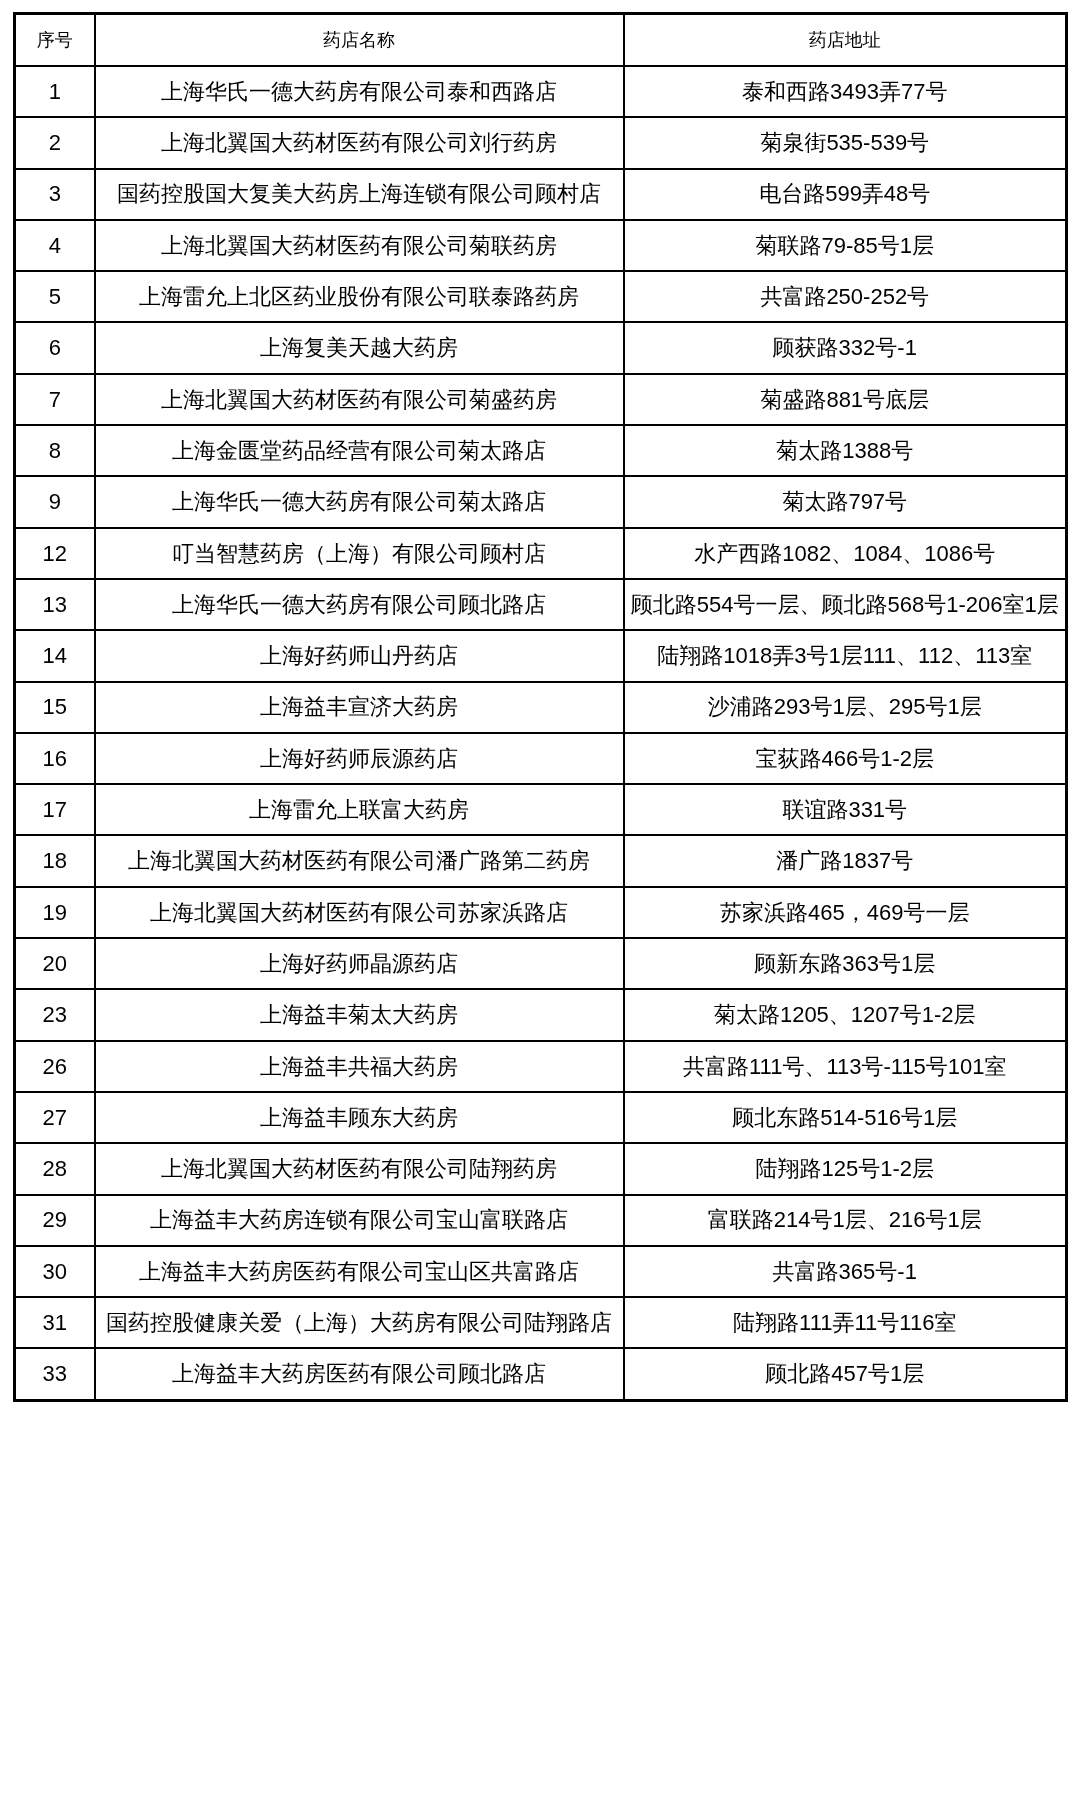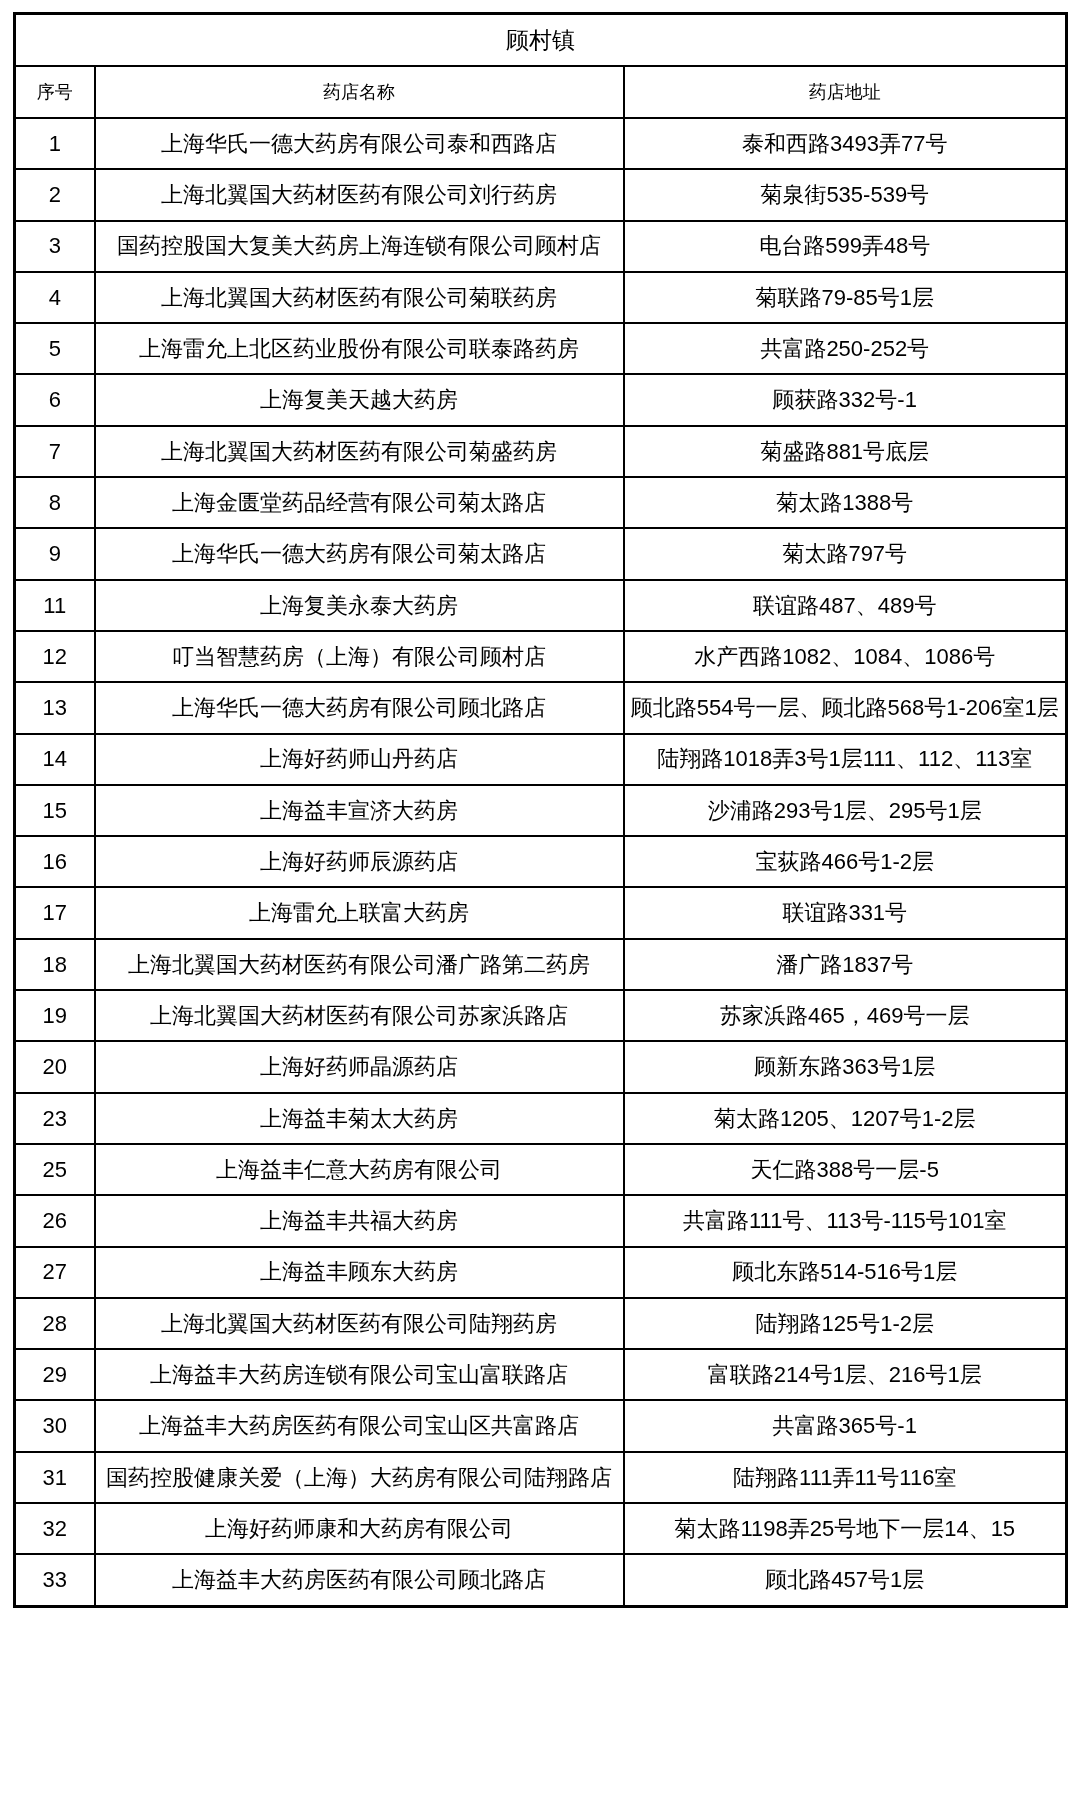--- a/index.html
+++ b/index.html
@@ -58,23 +58,20 @@
 <body>
 
 <div class="table-wrap">
   <table class="pharmacy-table">
     <colgroup>
       <col class="c-no">
       <col class="c-name">
       <col class="c-addr">
     </colgroup>
     <thead>
-      <tr class="title-row">
-        <th colspan="3">顾村镇</th>
-      </tr>
       <tr class="header-row">
         <th>序号</th>
         <th>药店名称</th>
         <th>药店地址</th>
       </tr>
     </thead>
     <tbody>
         <tr>
           <td>1</td>
           <td>上海华氏一德大药房有限公司泰和西路店</td>
@@ -114,25 +111,20 @@
           <td>8</td>
           <td>上海金匮堂药品经营有限公司菊太路店</td>
           <td>菊太路1388号</td>
         </tr>
         <tr>
           <td>9</td>
           <td>上海华氏一德大药房有限公司菊太路店</td>
           <td>菊太路797号</td>
         </tr>
         <tr>
-          <td>11</td>
-          <td>上海复美永泰大药房</td>
-          <td>联谊路487、489号</td>
-        </tr>
-        <tr>
           <td>12</td>
           <td>叮当智慧药房（上海）有限公司顾村店</td>
           <td>水产西路1082、1084、1086号</td>
         </tr>
         <tr>
           <td>13</td>
           <td>上海华氏一德大药房有限公司顾北路店</td>
           <td>顾北路554号一层、顾北路568号1-206室1层</td>
         </tr>
         <tr>
@@ -169,25 +161,20 @@
           <td>20</td>
           <td>上海好药师晶源药店</td>
           <td>顾新东路363号1层</td>
         </tr>
         <tr>
           <td>23</td>
           <td>上海益丰菊太大药房</td>
           <td>菊太路1205、1207号1-2层</td>
         </tr>
         <tr>
-          <td>25</td>
-          <td>上海益丰仁意大药房有限公司</td>
-          <td>天仁路388号一层-5</td>
-        </tr>
-        <tr>
           <td>26</td>
           <td>上海益丰共福大药房</td>
           <td>共富路111号、113号-115号101室</td>
         </tr>
         <tr>
           <td>27</td>
           <td>上海益丰顾东大药房</td>
           <td>顾北东路514-516号1层</td>
         </tr>
         <tr>
@@ -202,25 +189,20 @@
         </tr>
         <tr>
           <td>30</td>
           <td>上海益丰大药房医药有限公司宝山区共富路店</td>
           <td>共富路365号-1</td>
         </tr>
         <tr>
           <td>31</td>
           <td>国药控股健康关爱（上海）大药房有限公司陆翔路店</td>
           <td>陆翔路111弄11号116室</td>
-        </tr>
-        <tr>
-          <td>32</td>
-          <td>上海好药师康和大药房有限公司</td>
-          <td>菊太路1198弄25号地下一层14、15</td>
         </tr>
         <tr>
           <td>33</td>
           <td>上海益丰大药房医药有限公司顾北路店</td>
           <td>顾北路457号1层</td>
         </tr>
       </tbody>
   </table>
 </div>
 

